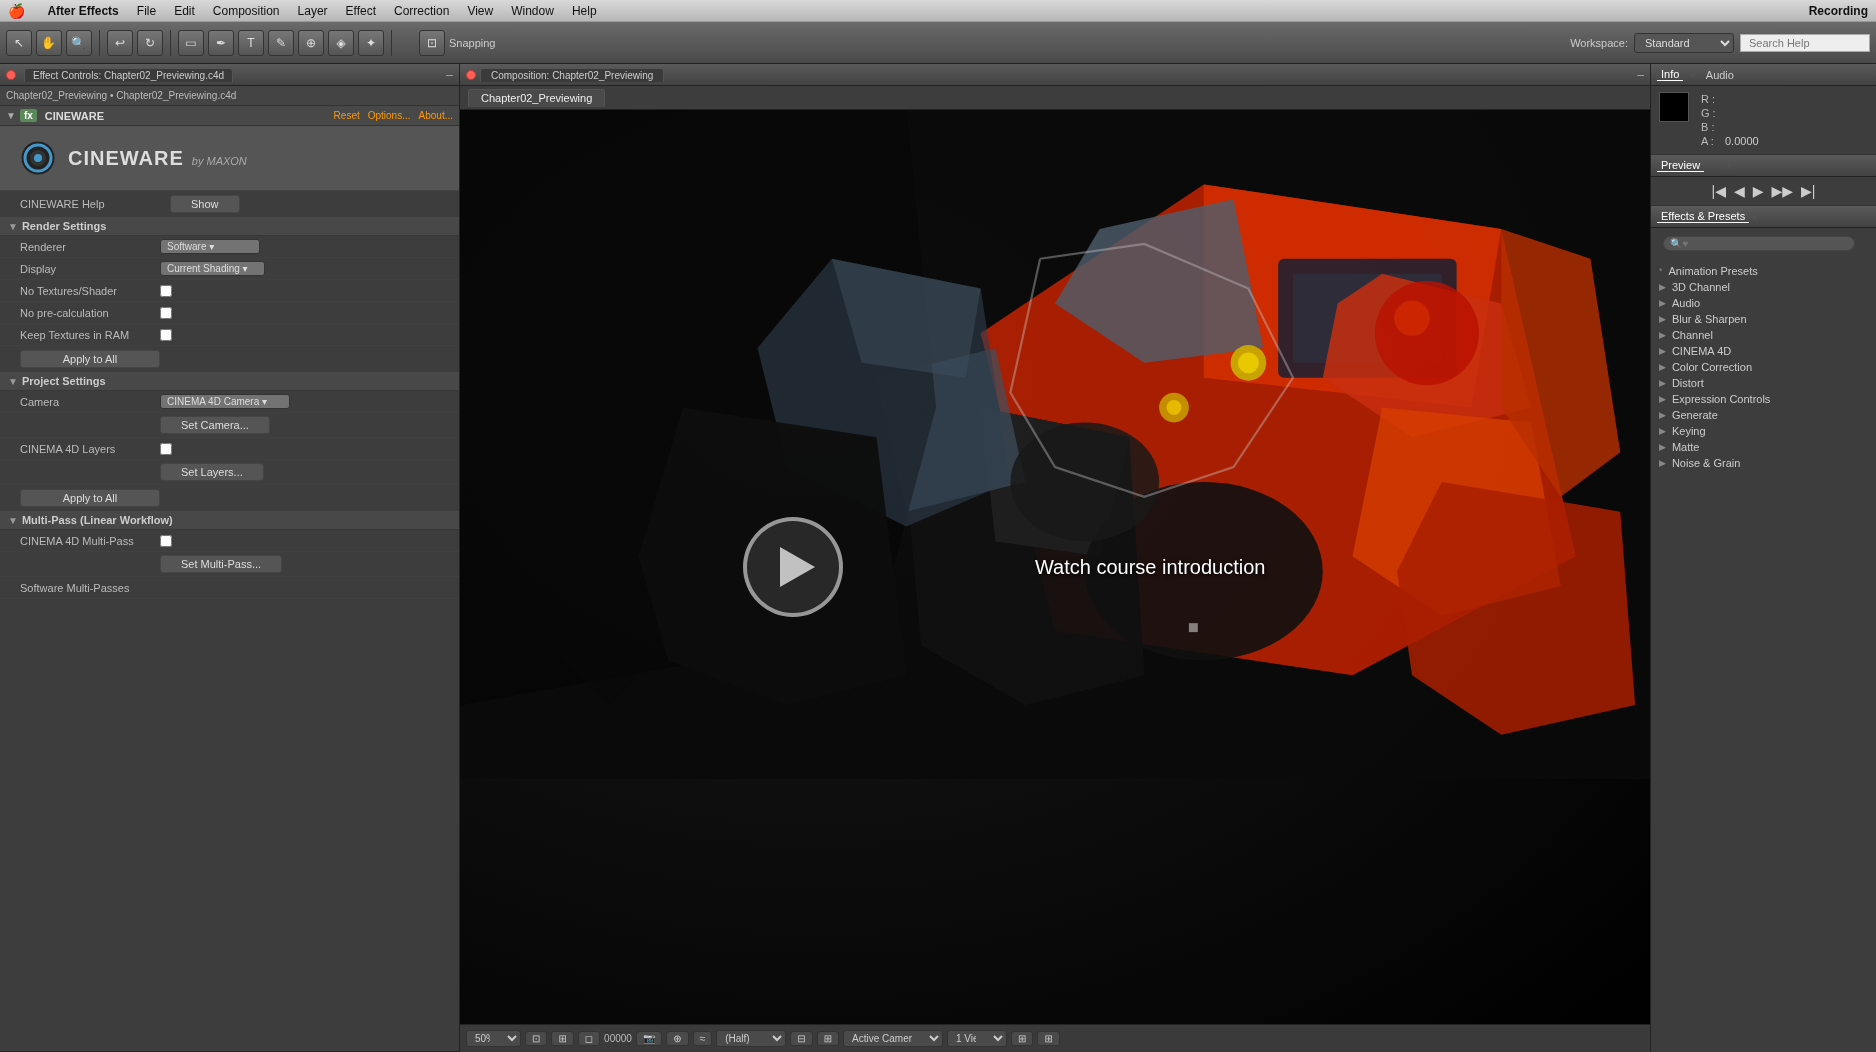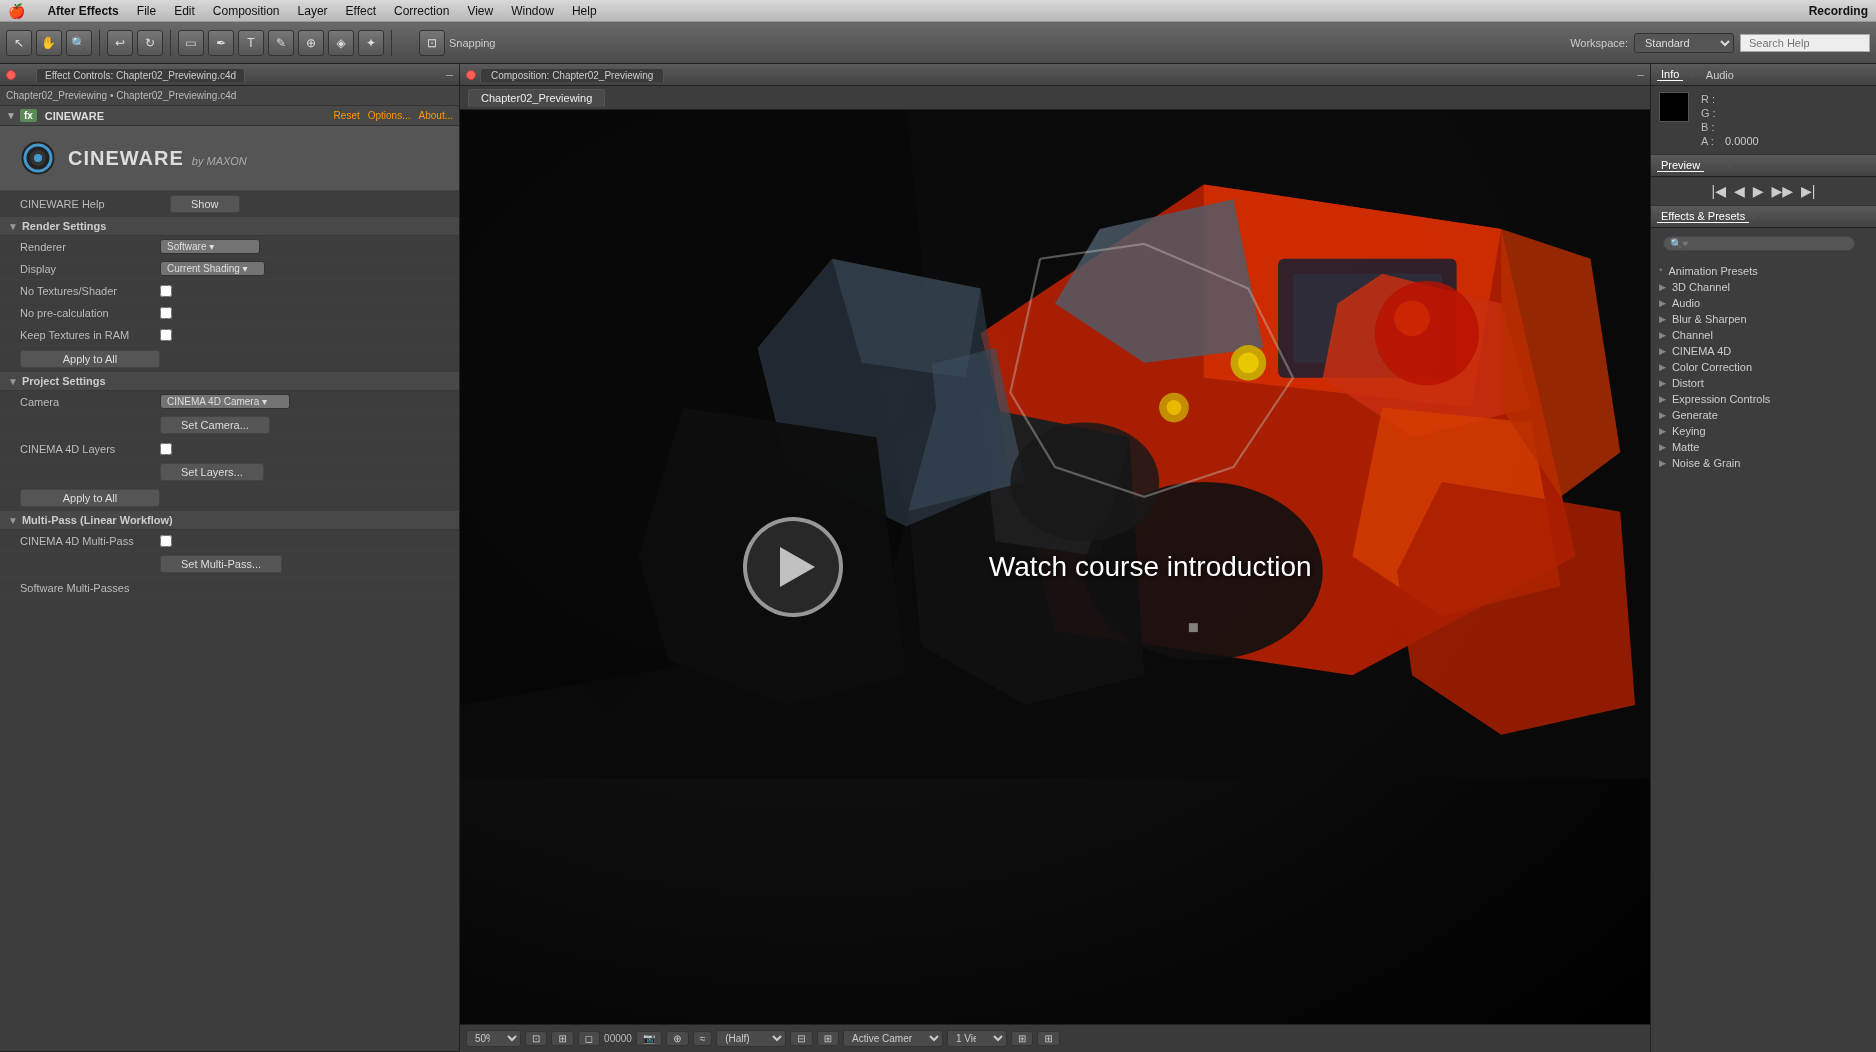--- a/index.html
+++ b/index.html
@@ -132,21 +132,21 @@
       display: flex;
       flex-direction: column;
       border-bottom: 1px solid #222;
     }
     .panel-header {
       height: 22px;
       background: linear-gradient(to bottom, #5a5a5a, #424242);
       display: flex;
       align-items: center;
       padding: 0 6px;
-      gap: 20px;
+      gap: 8px;
       border-bottom: 1px solid #222;
     }
     .panel-header-close {
       width: 10px; height: 10px;
       border-radius: 50%;
       background: #ff5f57;
       border: 1px solid #cc3c37;
       cursor: pointer;
       display: inline-block;
     }
@@ -413,21 +413,21 @@
       border-bottom: 20px solid transparent;
       border-left: 35px solid rgba(220,220,220,0.85);
       margin-left: 8px;
     }
     .watch-text {
       position: absolute;
       top: 50%;
       left: 58%;
       transform: translate(-50%, -50%);
       color: #fff;
-      font-size: 28px;
+      font-size: 20px;
       font-weight: 300;
       white-space: nowrap;
       text-shadow: 1px 1px 4px #000;
       z-index: 10;
     }
 
     
     .robot-graphic {
       position: absolute;
       inset: 0;

